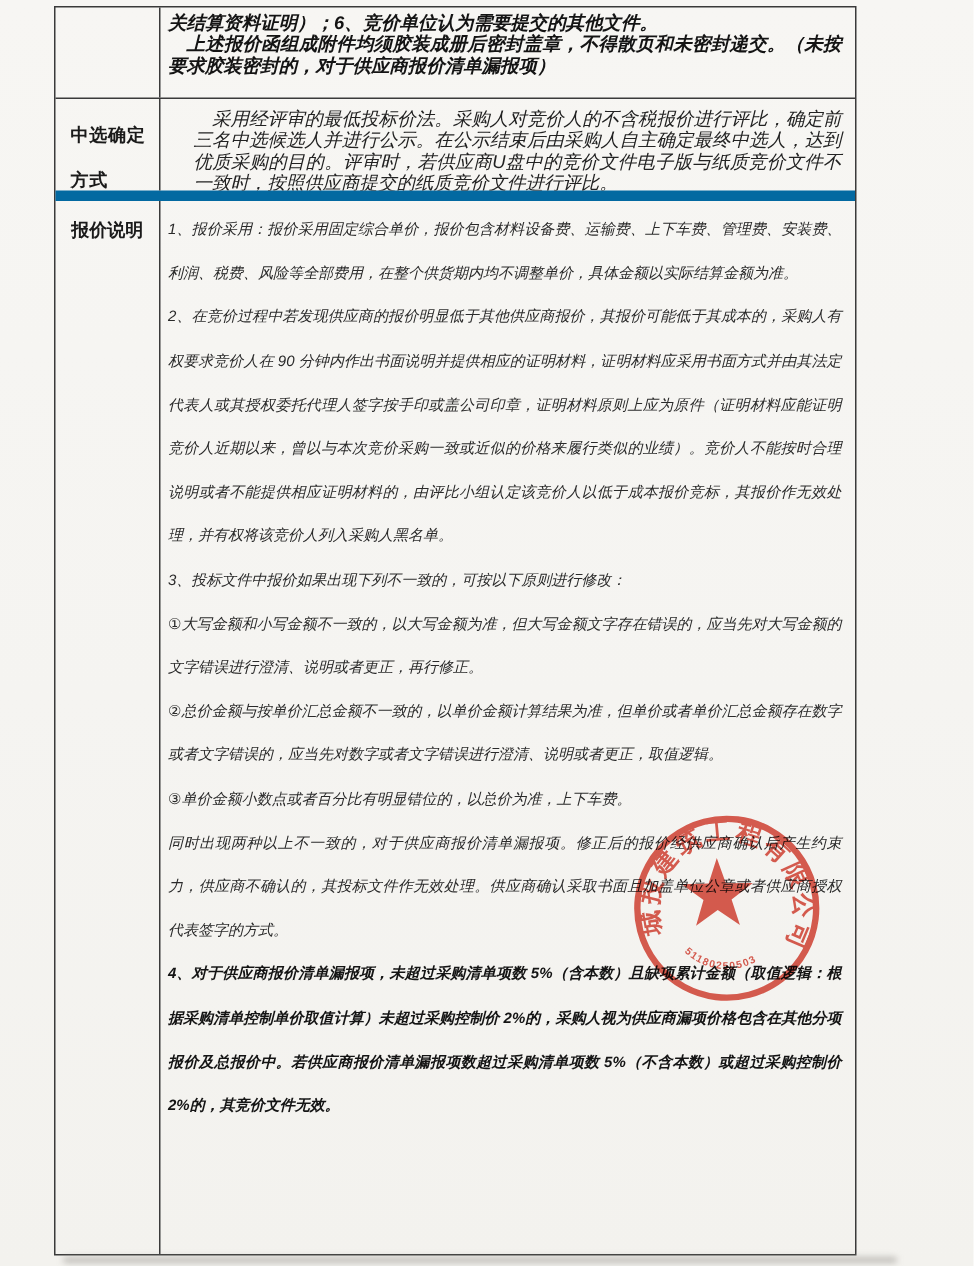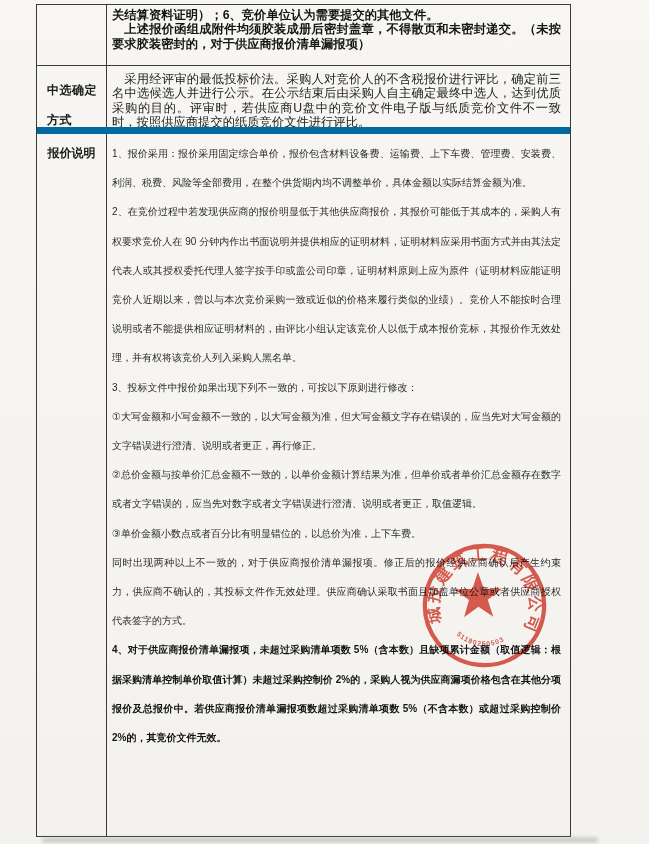--- a/index.html
+++ b/index.html
@@ -35,25 +35,26 @@
     font-size: 12px;
   }
   .r2 .label-cell { padding: 9px 0 0 10px; line-height: 30px; letter-spacing: 0.5px; }
   .r3 .label-cell { padding: 11px 0 0 0; text-align: center; line-height: 16px; }
   .content-cell {
     flex: 1;
     padding: 0 9px 0 5px;
     overflow: hidden;
   }
   .r1 .content-cell { padding-top: 3px; }
-  .r2 .content-cell { padding-top: 6px; }
+  .r2 .content-cell { padding-top: 6px; margin-left: 17px; }
   .r3 .content-cell { padding-top: 5px; }
   .content-cell p {
     text-align: justify;
     text-align-last: left;
+    font-style: italic;
   }
   .r1 .content-cell p { font-size: 12.3px; line-height: 14.3px; font-weight: bold; color: #161616; }
   .r2 .content-cell p { font-size: 12.3px; line-height: 14.4px; color: #222; }
   .r3 .content-cell p { font-size: 10px; line-height: 29.2px; color: #2a2a2a; }
   .content-cell p.indent { text-indent: 1em; }
   .content-cell p.bold { font-weight: bold; color: #141414; }
   
   .seal {
     position: absolute;
     left: 419px; top: 540px;

